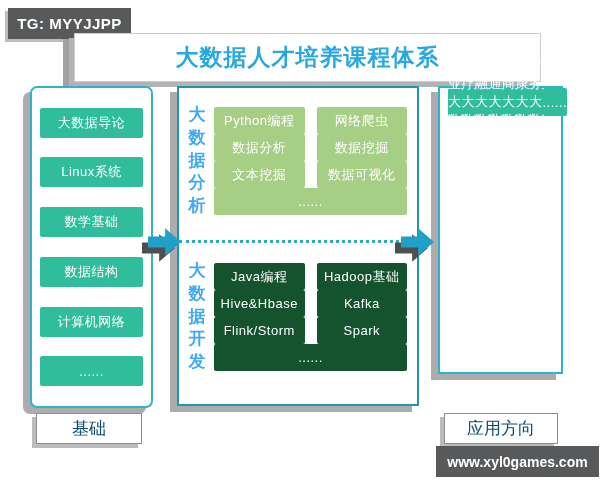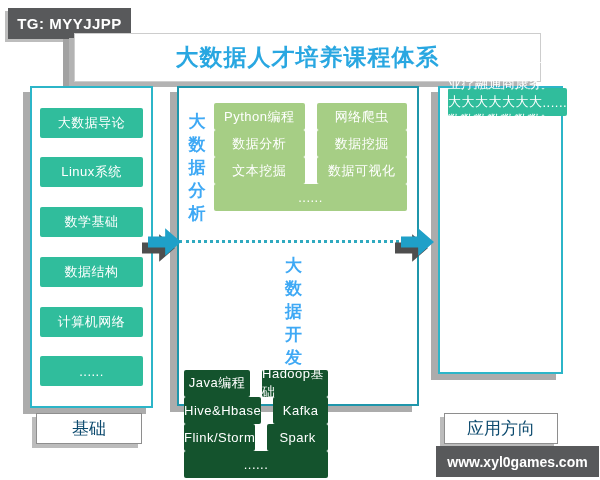--- a/index.html
+++ b/index.html
@@ -18,36 +18,36 @@
   
   #title-box { position: absolute; left: 74px; top: 33px; width: 467px; height: 49px;
                background: #ffffff; border: 1px solid #cdcdcd; box-shadow: -5px 5px 0 #b3b3b3;
                display: flex; align-items: center; justify-content: center; }
   #title-box .title-text { color: #29A7E1; font-size: 23px; font-weight: bold; letter-spacing: 1px; }
 
   
   .col-box { position: absolute; background: #ffffff; border: 2px solid #2CB5C8;
              box-shadow: -7px 6px 0 #acacac; }
   #left-box  { left: 30px;  top: 86px; width: 123px; height: 322px;
-               display: flex; flex-direction: column; justify-content: space-evenly; padding: 0 8px; }
+               display: flex; flex-direction: column; justify-content: space-evenly; padding: 0 8px; border-radius: 7px; }
   #right-box { left: 438px; top: 86px; width: 125px; height: 288px;
                display: flex; flex-direction: row; justify-content: space-evenly; padding: 0 8px; }
   #middle-box { left: 177px; top: 86px; width: 242px; height: 320px; border-color: #1F96AB; }
 
   .pill { display: flex; align-items: center; justify-content: center;
           color: #ffffff; font-size: 13px; border-radius: 2px; letter-spacing: .5px; }
   .pill.green { background: #30BD9C; height: 30px; }
   #right-box .pill.green { height: 28px; }
   .pill.lgreen { background: #A6CE85; height: 27px; }
   .pill.cyan   { background: #14532d; height: 27px; }
 
   
-  .mid-section { display: flex; align-items: flex-start; padding: 15px 10px 6px 5px; }
+  .mid-section { display: flex; align-items: center; padding: 0 10px 6px 5px; }
   #mid-top { height: 152px; }
-  #mid-bottom { height: 160px; flex-direction: column; }
+  #mid-bottom { height: 160px; }
   .v-label { width: 22px; align-self: center; margin: 0 6px 0 2px;
              color: #3FA9F5; font-size: 17px; font-weight: bold;
              word-break: break-all; line-height: 1.35; text-align: center; }
   .btn-area { flex: 1; display: flex; flex-direction: column; justify-content: space-evenly; }
   .btn-row { display: flex; gap: 12px; }
   .btn-row .pill { flex: 1; }
   #mid-divider { position: absolute; left: 0; top: 152px; width: 100%;
                  border-top: 3px dotted #2FA9BF; }
 
   

